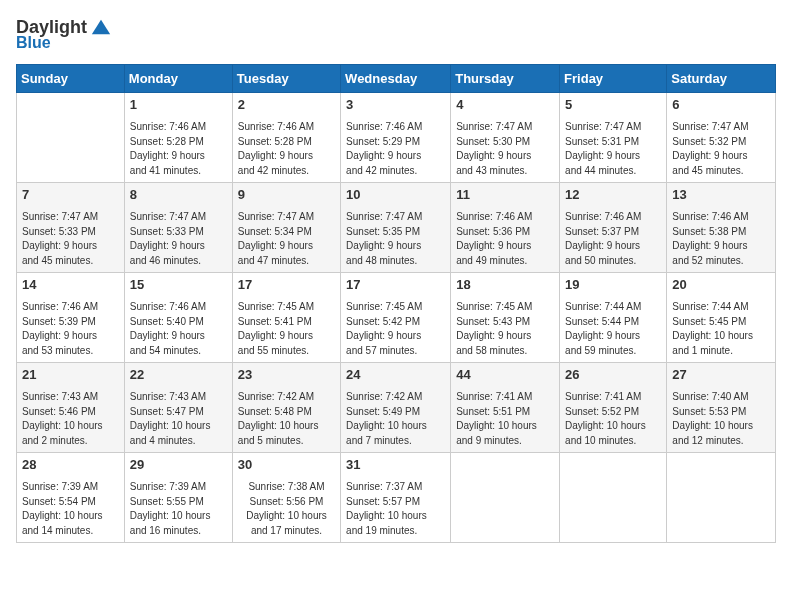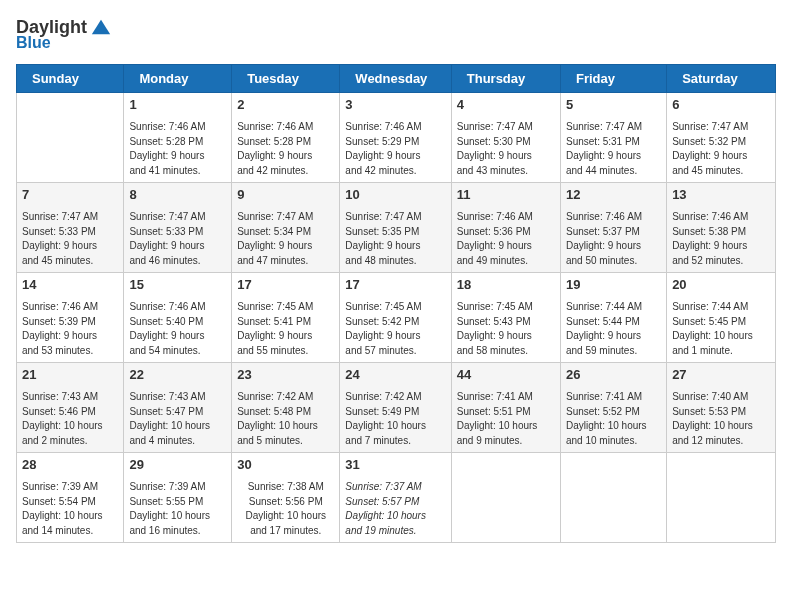--- a/index.html
+++ b/index.html
@@ -36,21 +36,21 @@
     .calendar-table {
       width: 100%;
       border-collapse: collapse;
       border: 1px solid #ccc;
     }
     .calendar-table th {
       background-color: #1a6fb5;
       color: #fff;
       font-size: 13px;
       font-weight: bold;
-      padding: 6px 15px;
+      padding: 6px 4px;
       text-align: left;
       border: 1px solid #1560a0;
       margin-left: 43px;
     }
     .calendar-table td {
       vertical-align: top;
       border: 1px solid #ccc;
       padding: 4px 5px;
       font-size: 10.5px;
       color: #333;
@@ -325,21 +325,21 @@
         </td>
         <td>
           <span class="day-number">30</span>
           <div class="cell-content" style="white-space: pre-line; text-align: center;">Sunrise: 7:38 AM
 Sunset: 5:56 PM
 Daylight: 10 hours
 and 17 minutes.</div>
         </td>
         <td>
           <span class="day-number">31</span>
-          <div class="cell-content" style="white-space: pre-line; font-style: italic;">Sunrise: 7:37 AM
+          <div class="cell-content" style="white-space: pre-line;">Sunrise: 7:37 AM
 Sunset: 5:57 PM
 Daylight: 10 hours
 and 19 minutes.</div>
         </td>
         <td></td>
         <td></td>
         <td></td>
       </tr>
     </tbody>
 </table>

